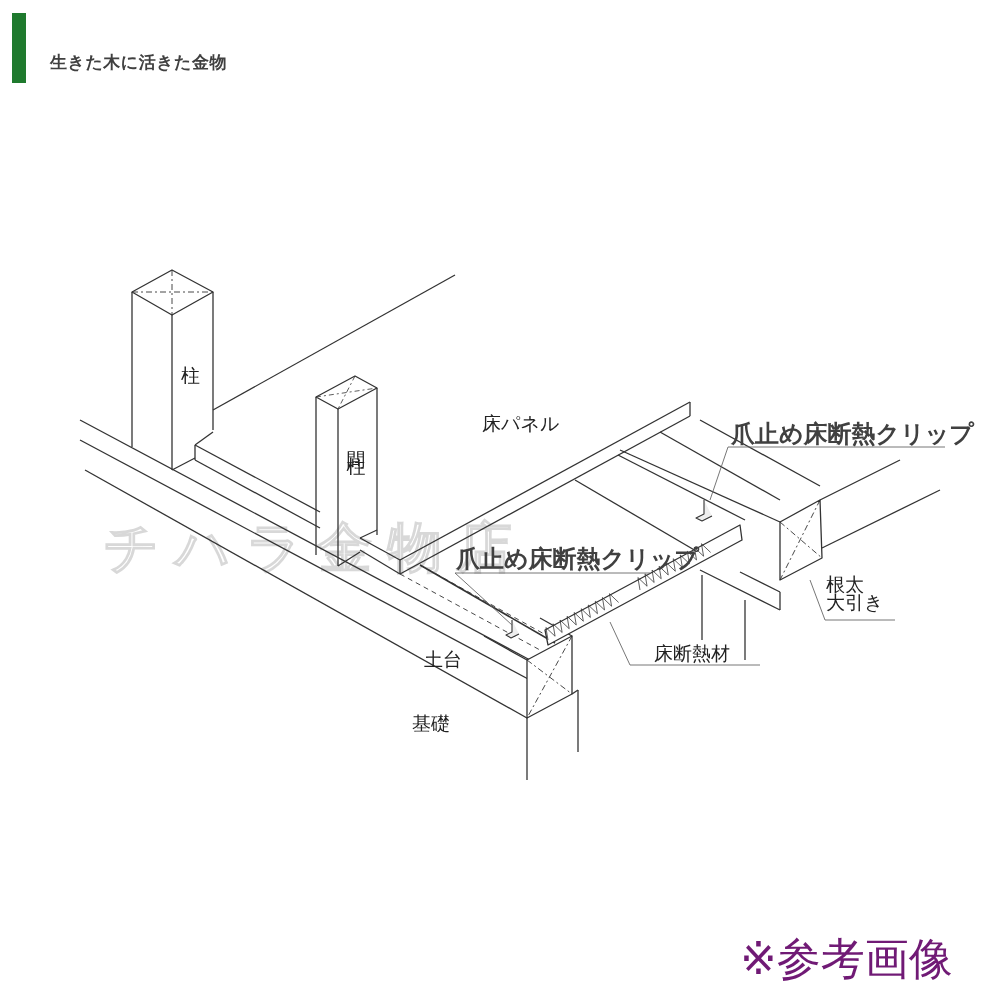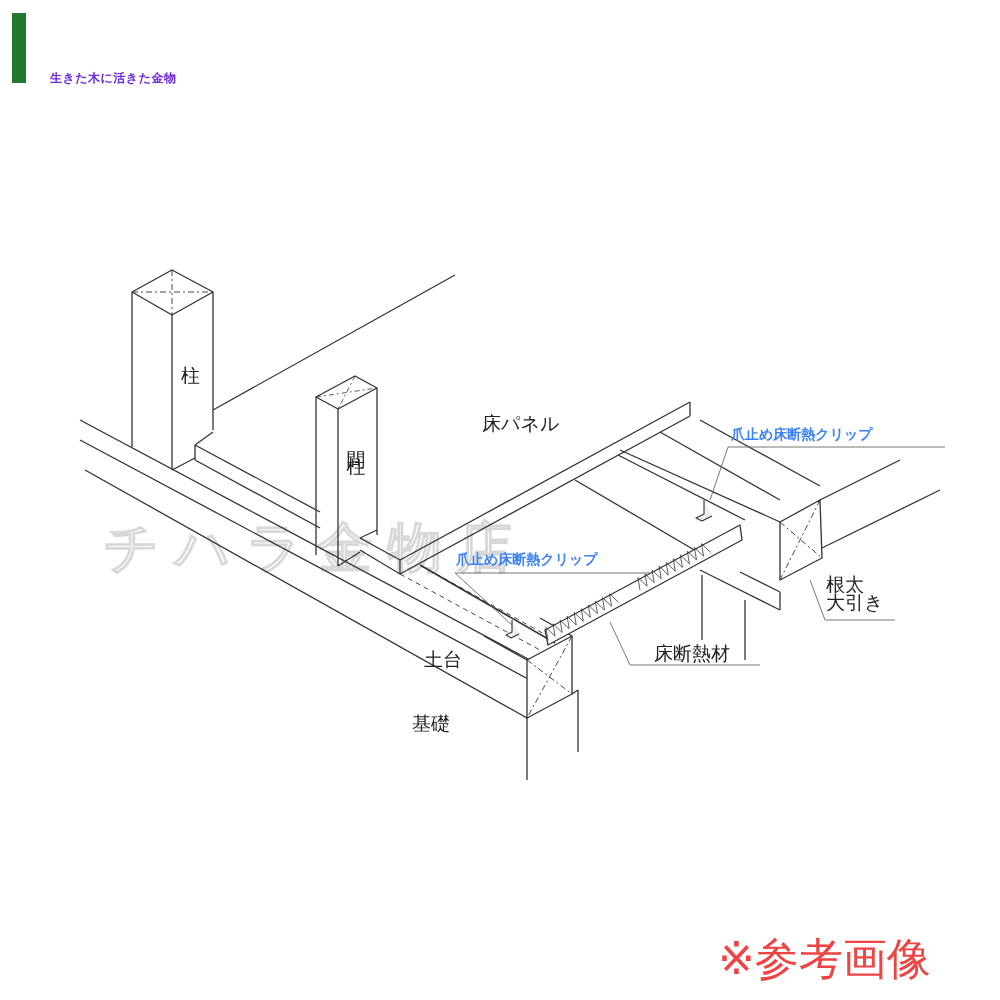--- a/index.html
+++ b/index.html
@@ -2,30 +2,30 @@
 <html><head>
   <meta charset="utf-8">
   <style>
     html, body { margin: 0; padding: 0; background: #ffffff; }
     body { width: 1000px; height: 1000px; position: relative; overflow: hidden;
            font-family: "DejaVu Sans", "Liberation Sans", sans-serif; color: #222; }
     .logo { position: absolute; left: 10px; top: 10px; width: 260px; height: 80px; }
     .logo-bar { position: absolute; left: 2px; top: 3px; width: 14px; height: 70px; background: #1f7a2e; }
     .logo-name { position: absolute; left: 44px; top: -4px; font-size: 50px; font-weight: bold;
                  letter-spacing: 18px; color: #000; line-height: 56px; white-space: nowrap; }
-    .logo-tag { position: absolute; left: 40px; top: 58px; font-size: 12px; color: #6d28d9;
+    .logo-tag { position: absolute; left: 40px; top: 42px; font-size: 17px; color: #404040;
                 line-height: 20px; white-space: nowrap; font-weight: bold; letter-spacing: 0.5px; }
     svg.diagram { position: absolute; left: 0; top: 0; }
     .lbl { position: absolute; font-size: 19px; color: #222; white-space: nowrap; line-height: 22px; }
-    .lbl.bold { font-weight: bold; font-size: 14px; color: #3b82f6; }
+    .lbl.bold { font-weight: bold; font-size: 24px; color: #404040; }
     .vert { writing-mode: vertical-rl; text-orientation: upright; letter-spacing: 6px; }
     .watermark { position: absolute; left: 104px; top: 512px; font-size: 54px; color: transparent;
                  -webkit-text-stroke: 1px #d4d4d4; letter-spacing: 16px; white-space: nowrap;
                  font-family: "DejaVu Serif", serif; opacity: 0.9; font-weight: bold; }
-    .note { position: absolute; left: 718px; top: 934px; font-size: 44px; color: #ef4444;
+    .note { position: absolute; left: 740px; top: 934px; font-size: 44px; color: #701a75;
             white-space: nowrap; line-height: 50px; }
   </style>
 </head>
 <body>
 
 <div class="logo">
   <div class="logo-bar"></div>
   <div class="logo-tag">生きた木に活きた金物</div>
 </div>
 

